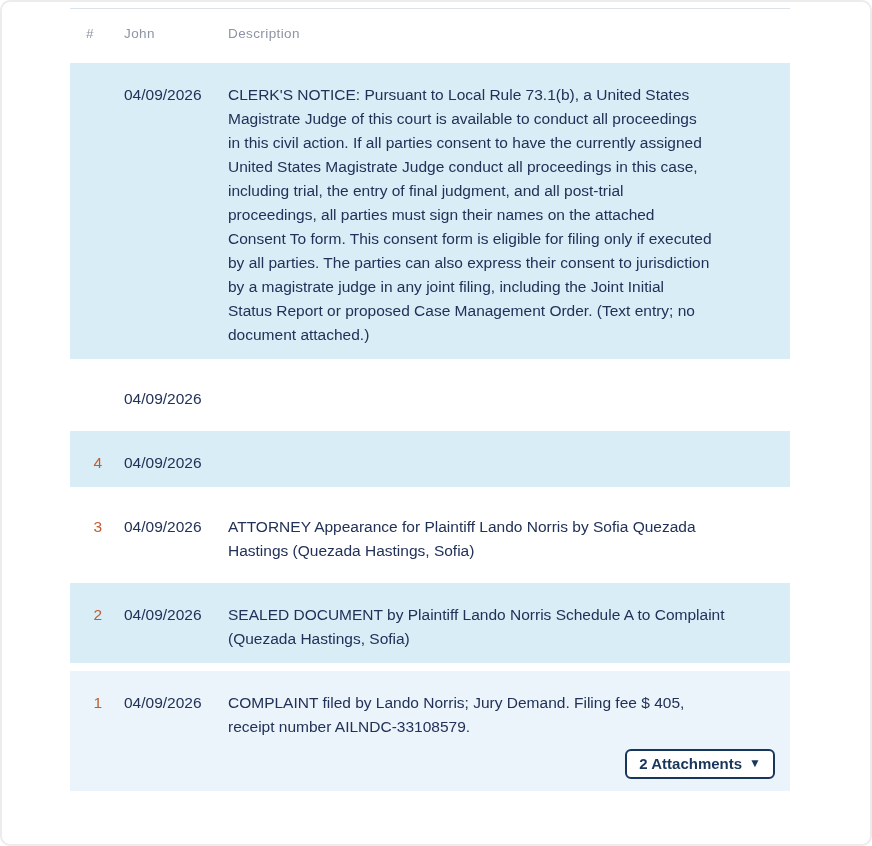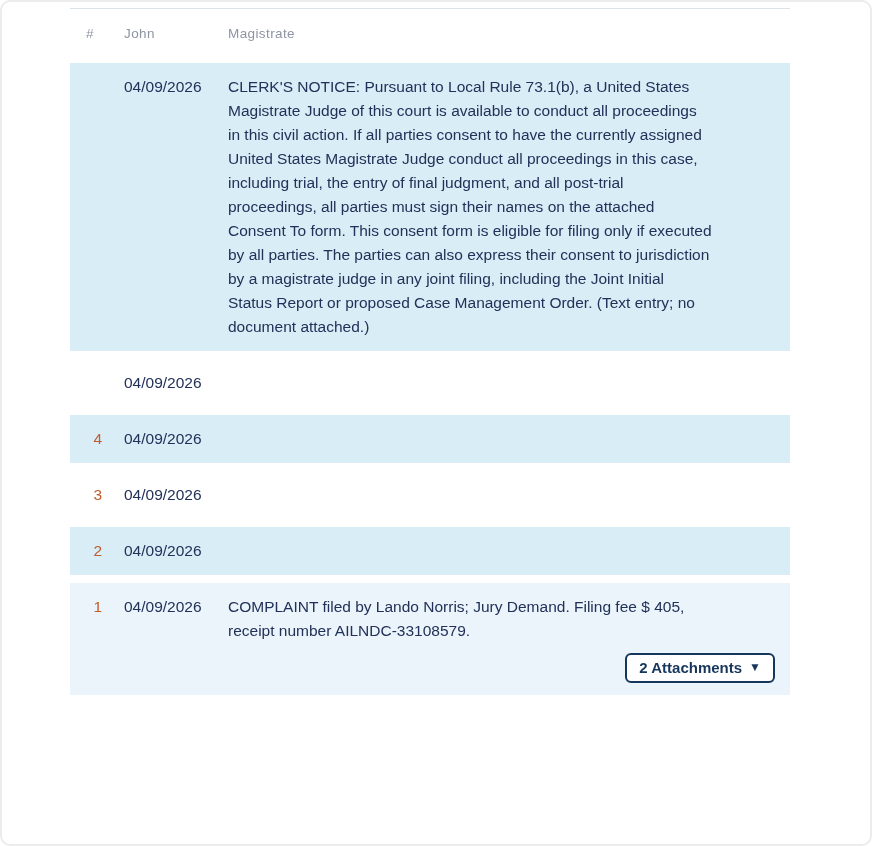--- a/index.html
+++ b/index.html
@@ -40,21 +40,21 @@
   .thead{
     padding-top:16px;
     padding-bottom:20px;
     color:var(--header-text);
     font-size:13.5px;
     letter-spacing:.4px;
     line-height:18px;
   }
   .thead .h-num{text-align:center;}
   .row{
-    padding-top:12px;
+    padding-top:20px;
     padding-bottom:12px;
     margin-bottom:8px;
     font-size:15.5px;
     line-height:24px;
   }
   .row--blue{background:var(--row-highlight);}
   .row--white{background:#ffffff;}
   .row--light{background:var(--row-highlight-light);}
   .cell-num{
     text-align:right;
@@ -88,21 +88,21 @@
 </style>
 </head>
 <body>
 
 <div class="page">
   <div class="docket">
 
     <div class="grid-row thead">
       <div class="h-num">#</div>
       <div>John</div>
-      <div>Magistrate</div>
+      <div>Description</div>
     </div>
 
     <div class="grid-row row row--blue">
       <div class="cell-num"></div>
       <div class="cell-date">04/09/2026</div>
       <div class="desc-text">CLERK'S NOTICE: Pursuant to Local Rule 73.1(b), a United States
 Magistrate Judge of this court is available to conduct all proceedings
 in this civil action. If all parties consent to have the currently assigned
 United States Magistrate Judge conduct all proceedings in this case,
 including trial, the entry of final judgment, and all post-trial
@@ -120,25 +120,29 @@
     </div>
 
     <div class="grid-row row row--blue">
       <div class="cell-num">4</div>
       <div class="cell-date">04/09/2026</div>
     </div>
 
     <div class="grid-row row row--white">
       <div class="cell-num">3</div>
       <div class="cell-date">04/09/2026</div>
+      <div class="desc-text">ATTORNEY Appearance for Plaintiff Lando Norris by Sofia Quezada
+Hastings (Quezada Hastings, Sofia)</div>
     </div>
 
     <div class="grid-row row row--blue">
       <div class="cell-num">2</div>
       <div class="cell-date">04/09/2026</div>
+      <div class="desc-text">SEALED DOCUMENT by Plaintiff Lando Norris Schedule A to Complaint
+(Quezada Hastings, Sofia)</div>
     </div>
 
     <div class="grid-row row row--light">
       <div class="cell-num">1</div>
       <div class="cell-date">04/09/2026</div>
       <div>
         <div class="desc-text">COMPLAINT filed by Lando Norris; Jury Demand. Filing fee $ 405,
 receipt number AILNDC-33108579.</div>
         <div class="btn-wrap">
           <button class="attachments-btn">

